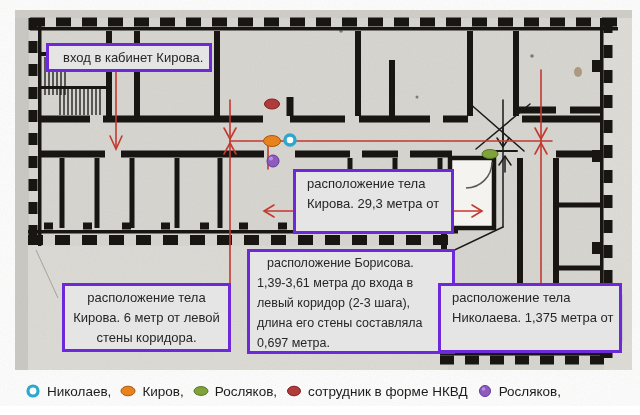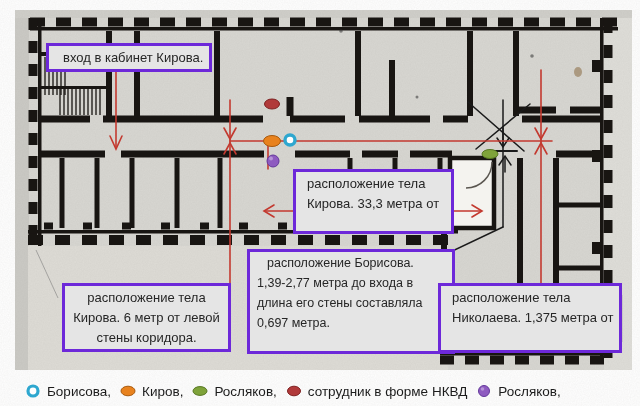--- a/index.html
+++ b/index.html
@@ -128,47 +128,48 @@
       <ellipse cx="490" cy="154" rx="8" ry="4.5" stroke="#567621" stroke-width="1" fill="#7fa33a"></ellipse>
     </g>
   </svg>
 
   <div class="callout co-entrance">
     <div class="ln">вход в кабинет Кирова.</div>
   </div>
 
   <div class="callout co-kirov-distance">
     <div class="ln">расположение тела</div>
-    <div class="ln">Кирова.  33,3 метра от</div>
+    <div class="ln">Кирова.  29,3 метра от</div>
   </div>
 
   <div class="callout co-kirov-wall">
     <div class="ln">расположение тела</div>
     <div class="ln">Кирова. 6 метр от левой</div>
     <div class="ln">стены коридора.</div>
   </div>
 
   <div class="callout co-borisov">
     <div class="ln">расположение Борисова.</div>
-    <div class="ln">1,39-2,77 метра до входа в</div>
+    <div class="ln">1,39-3,61 метра до входа в</div>
+    <div class="ln">левый коридор (2-3 шага),</div>
     <div class="ln">длина его стены составляла</div>
     <div class="ln">0,697 метра.</div>
   </div>
 
   <div class="callout co-nikolaev">
     <div class="ln">расположение тела</div>
     <div class="ln">Николаева.  1,375 метра от</div>
   </div>
 
   <div class="legend">
     <div class="legend-item">
       <svg width="18" height="16">
         <circle cx="9" cy="8" r="5" fill="#ffffff" stroke-width="3.2" stroke="#2ea7cf"></circle>
       </svg>
-      <span class="lbl">Борисова,</span>
+      <span class="lbl">Николаев,</span>
     </div>
     <div class="legend-item">
       <svg width="18" height="16">
         <ellipse cx="9" cy="8" rx="7" ry="4.8" stroke="#a85a0e" stroke-width="1" fill="#e8821e"></ellipse>
       </svg>
       <span class="lbl">Киров,</span>
     </div>
     <div class="legend-item">
       <svg width="18" height="16">
         <ellipse cx="9" cy="8" rx="7" ry="4.4" stroke="#567621" stroke-width="1" fill="#7fa33a"></ellipse>

